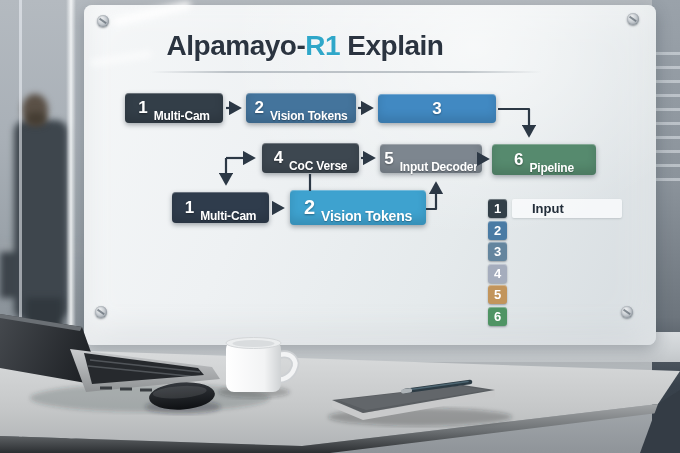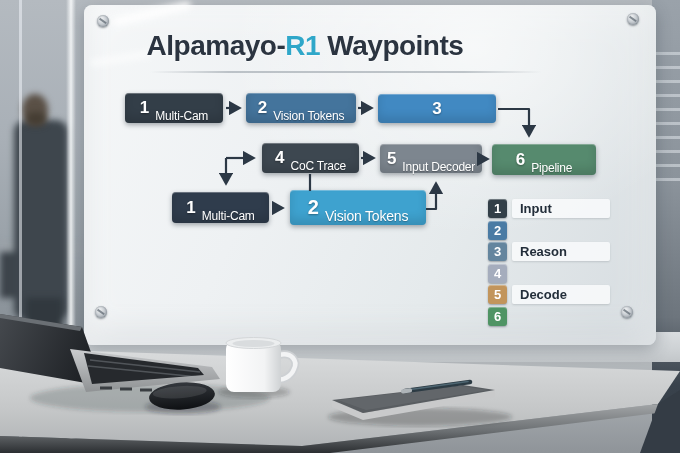--- a/index.html
+++ b/index.html
@@ -50,32 +50,32 @@
     letter-spacing:-0.5px;color:#2b3440;white-space:nowrap;text-shadow:0 1px 1px rgba(255,255,255,0.6);}
   .title .accent{font-weight:bold;}
   .divider{left:150px;top:71px;width:392px;height:2px;
     background:linear-gradient(90deg,rgba(160,168,175,0) 0%,rgba(160,168,175,0.65) 20%,rgba(160,168,175,0.65) 80%,rgba(160,168,175,0) 100%);}
 
   
   .node{position:absolute;display:flex;align-items:center;justify-content:center;gap:6px;
     border-radius:4px;color:#fff;white-space:nowrap;
     box-shadow:0 2px 5px rgba(30,40,50,0.38), inset 0 1px 0 rgba(255,255,255,0.28), inset 0 -6px 10px rgba(0,0,0,0.12);}
   .node .num{font-size:17px;font-weight:bold;text-shadow:0 1px 2px rgba(0,0,0,0.35);}
-  .node .lbl{font-size:12px;font-weight:normal;letter-spacing:-0.2px;text-shadow:0 1px 1px rgba(0,0,0,0.25);margin-top:16px;}
+  .node .lbl{font-size:12px;font-weight:bold;letter-spacing:-0.2px;text-shadow:0 1px 1px rgba(0,0,0,0.25);margin-top:16px;}
   .node.big .num{font-size:20px;}
   .node.big .lbl{font-size:14px;}
   .arrows{left:0;top:0;width:680px;height:453px;pointer-events:none;}
 
   
   .legend{left:488px;top:199px;display:flex;flex-direction:column;gap:2.5px;}
   .legend-row{display:flex;gap:5px;align-items:center;}
   .legend-sq{width:19px;height:19px;border-radius:3px;display:flex;align-items:center;justify-content:center;
     color:#fff;font-size:13px;font-weight:bold;
     box-shadow:0 1px 2px rgba(40,50,60,0.4), inset 0 1px 0 rgba(255,255,255,0.3);}
-  .legend-lbl{width:90px;height:19px;line-height:19px;padding-left:8px;border-radius:2px;
+  .legend-lbl{width:90px;height:19px;line-height:19px;padding-left:20px;border-radius:2px;
     background:rgba(250,251,252,0.82);color:#232e3a;font-size:13px;font-weight:bold;
     box-shadow:0 1px 2px rgba(60,70,80,0.18);}
 
   
   .badge{left:556px;top:330px;height:21px;line-height:21px;padding:0 9px;border-radius:11px;
     background:rgba(233,235,238,0.92);border:1px solid #b9bfc7;color:#7e8792;font-size:11px;
     box-shadow:0 1px 2px rgba(70,80,90,0.25);white-space:nowrap;}
   .badge b{color:#4c545e;}
 
   .scene-svg{left:0;top:0;}
@@ -103,37 +103,37 @@
   <div class="abs wall-band"></div>
 
   <div class="abs board"></div>
   <div class="abs streak streak1"></div>
   <div class="abs streak streak2"></div>
   <div class="abs screw" style="left:97px;top:15px;"></div>
   <div class="abs screw" style="left:627px;top:13px;"></div>
   <div class="abs screw" style="left:95px;top:306px;"></div>
   <div class="abs screw" style="left:621px;top:306px;"></div>
 
-  <div class="abs title"><span>Alpamayo-</span><span class="accent" style="color: rgb(47, 167, 201);">R1</span><span> Waypoints</span></div>
+  <div class="abs title"><span>Alpamayo-</span><span class="accent" style="color: rgb(47, 167, 201);">R1</span><span> Explain</span></div>
   <div class="abs divider"></div>
 
   <div class="node" style="left: 125px; top: 93px; width: 98px; height: 30px; background: rgb(51, 62, 72);">
       <span class="num">1</span>
       <span class="lbl">Multi-Cam</span>
     </div>
   <div class="node" style="left: 246px; top: 93px; width: 110px; height: 30px; background: rgb(68, 116, 156);">
       <span class="num">2</span>
       <span class="lbl">Vision Tokens</span>
     </div>
   <div class="node" style="left: 378px; top: 94px; width: 118px; height: 29px; background: rgb(65, 137, 194);">
       <span class="num">3</span>
     </div>
   <div class="node" style="left: 262px; top: 143px; width: 97px; height: 30px; background: rgb(61, 71, 80);">
       <span class="num">4</span>
-      <span class="lbl">CoC Trace</span>
+      <span class="lbl">CoC Verse</span>
     </div>
   <div class="node" style="left: 380px; top: 144px; width: 102px; height: 29px; background: rgb(125, 134, 143);">
       <span class="num">5</span>
       <span class="lbl">Input Decoder</span>
     </div>
   <div class="node" style="left: 492px; top: 144px; width: 104px; height: 31px; background: rgb(86, 138, 110);">
       <span class="num">6</span>
       <span class="lbl">Pipeline</span>
     </div>
   <div class="node" style="left: 172px; top: 192px; width: 97px; height: 31px; background: rgb(47, 60, 76);">
@@ -168,28 +168,26 @@
   <div class="abs legend">
     <div class="legend-row">
         <div class="legend-sq" style="background: rgb(51, 63, 72);">1</div>
         <div class="legend-lbl">Input</div>
       </div>
     <div class="legend-row">
         <div class="legend-sq" style="background: rgb(74, 123, 164);">2</div>
       </div>
     <div class="legend-row">
         <div class="legend-sq" style="background: rgb(100, 133, 158);">3</div>
-        <div class="legend-lbl">Reason</div>
       </div>
     <div class="legend-row">
         <div class="legend-sq" style="background: rgb(165, 173, 189);">4</div>
       </div>
     <div class="legend-row">
         <div class="legend-sq" style="background: rgb(194, 149, 92);">5</div>
-        <div class="legend-lbl">Decode</div>
       </div>
     <div class="legend-row">
         <div class="legend-sq" style="background: rgb(79, 148, 100);">6</div>
       </div>
   </div>
 
 
   <svg class="abs scene-svg" width="680" height="453" viewBox="0 0 680 453">
     <defs>
       <linearGradient id="gDesk" x1="0" y1="0" x2="0" y2="1">

